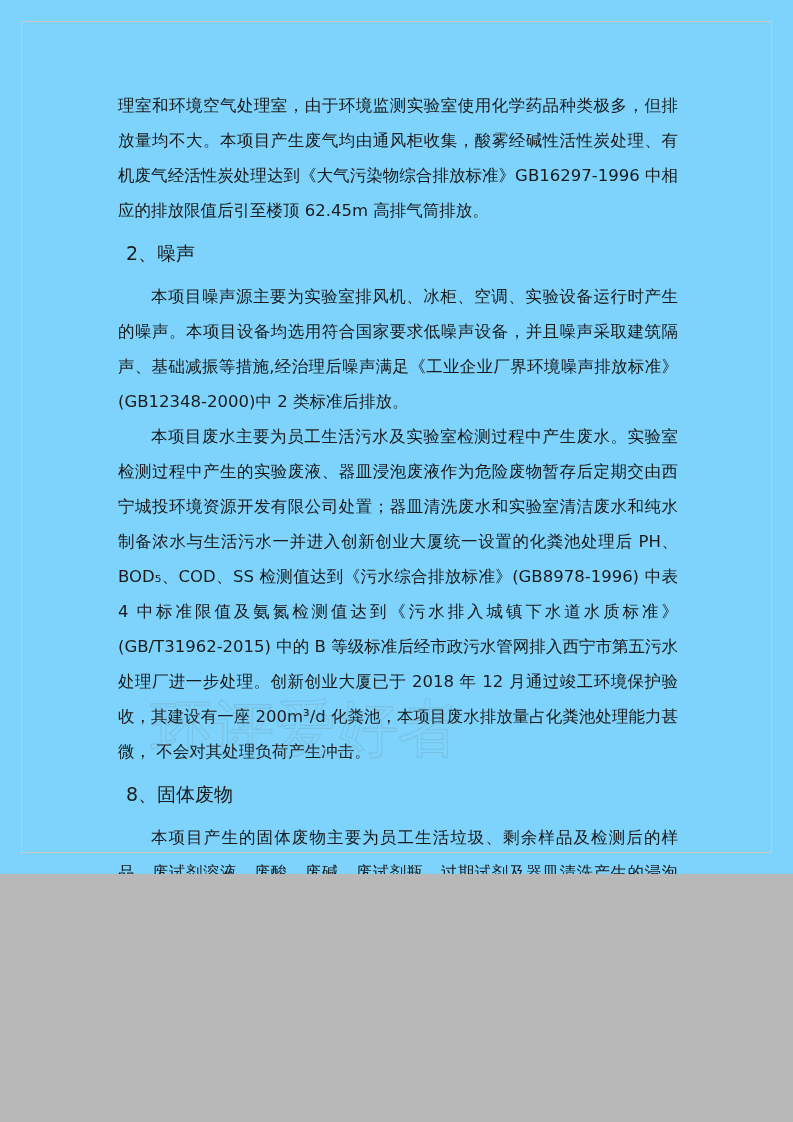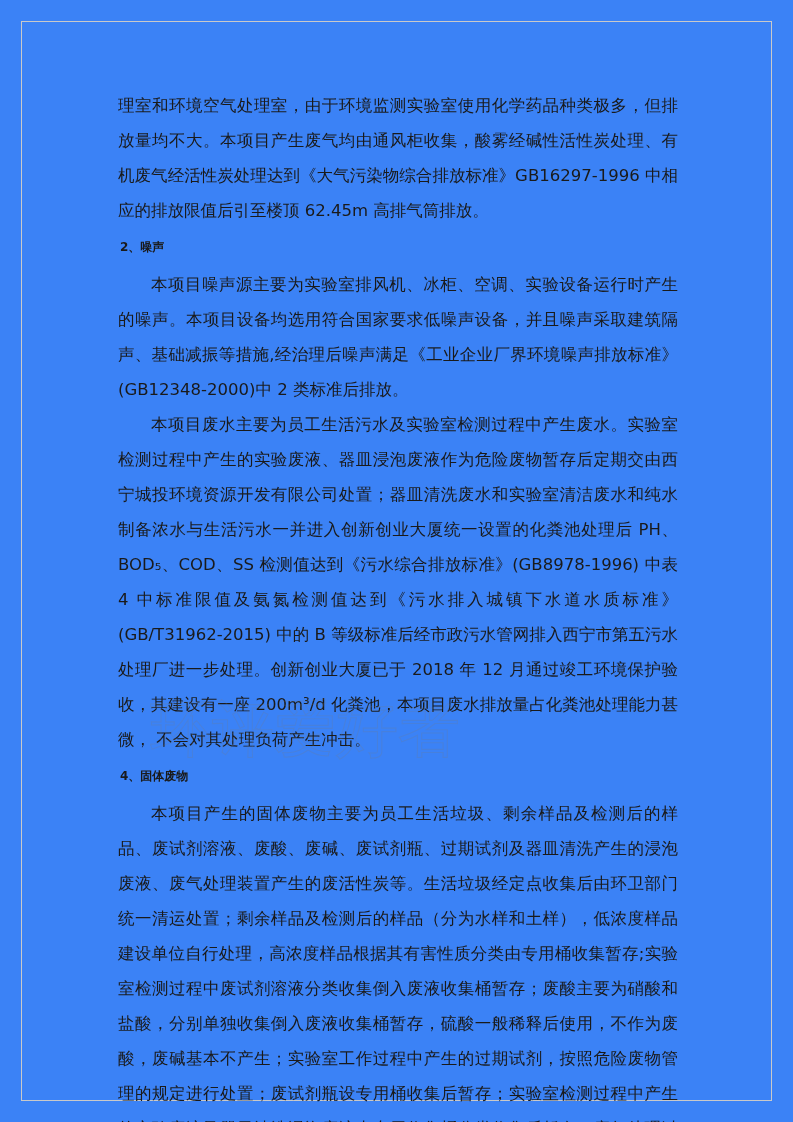--- a/index.html
+++ b/index.html
@@ -6,22 +6,22 @@
     margin: 0;
     padding: 0;
     background: #b8b8b8;
   }
   body {
     font-family: "DejaVu Sans", "Liberation Sans", sans-serif;
   }
   .page {
     position: relative;
     width: 793px;
-    height: 1122px;
-    background: #3b82f6;
+    height: 874px;
+    background: #7dd3fc;
     box-sizing: border-box;
     overflow: hidden;
   }
   .page-border {
     position: absolute;
     left: 21px;
     top: 21px;
     right: 21px;
     bottom: 21px;
     border: 1px solid #c9c9c9;
@@ -39,23 +39,23 @@
     text-justify: inter-ideograph;
   }
   .para {
     margin: 0;
     white-space: pre-wrap;
   }
   .indent {
     text-indent: 2em;
   }
   .heading {
-    margin: 2px;
-    font-weight: bold;
-    font-size: 12px;
+    margin: 8px;
+    font-weight: normal;
+    font-size: 19px;
     line-height: 35px;
   }
   .watermark {
     position: absolute;
     left: 150px;
     top: 684px;
     width: 320px;
     height: 90px;
     pointer-events: none;
     opacity: 0.20;
@@ -72,21 +72,21 @@
 <body>
 
 <div class="page">
   <div class="page-border"></div>
 
   <div class="content">
     <p class="para">理室和环境空气处理室，由于环境监测实验室使用化学药品种类极多，但排放量均不大。本项目产生废气均由通风柜收集，酸雾经碱性活性炭处理、有机废气经活性炭处理达到《大气污染物综合排放标准》GB16297-1996 中相应的排放限值后引至楼顶 62.45m 高排气筒排放。</p>
     <p class="heading">2、噪声</p>
     <p class="para indent">本项目噪声源主要为实验室排风机、冰柜、空调、实验设备运行时产生的噪声。本项目设备均选用符合国家要求低噪声设备，并且噪声采取建筑隔声、基础减振等措施,经治理后噪声满足《工业企业厂界环境噪声排放标准》(GB12348-2000)中 2 类标准后排放。</p>
     <p class="para indent">本项目废水主要为员工生活污水及实验室检测过程中产生废水。实验室检测过程中产生的实验废液、器皿浸泡废液作为危险废物暂存后定期交由西宁城投环境资源开发有限公司处置；器皿清洗废水和实验室清洁废水和纯水制备浓水与生活污水一并进入创新创业大厦统一设置的化粪池处理后 PH、BOD₅、COD、SS 检测值达到《污水综合排放标准》(GB8978-1996) 中表 4 中标准限值及氨氮检测值达到《污水排入城镇下水道水质标准》(GB/T31962-2015) 中的 B 等级标准后经市政污水管网排入西宁市第五污水处理厂进一步处理。创新创业大厦已于 2018 年 12 月通过竣工环境保护验收，其建设有一座 200m³/d 化粪池，本项目废水排放量占化粪池处理能力甚微， 不会对其处理负荷产生冲击。</p>
-    <p class="heading">4、固体废物</p>
+    <p class="heading">8、固体废物</p>
     <p class="para indent">本项目产生的固体废物主要为员工生活垃圾、剩余样品及检测后的样品、废试剂溶液、废酸、废碱、废试剂瓶、过期试剂及器皿清洗产生的浸泡废液、废气处理装置产生的废活性炭等。生活垃圾经定点收集后由环卫部门统一清运处置；剩余样品及检测后的样品（分为水样和土样），低浓度样品建设单位自行处理，高浓度样品根据其有害性质分类由专用桶收集暂存;实验室检测过程中废试剂溶液分类收集倒入废液收集桶暂存；废酸主要为硝酸和盐酸，分别单独收集倒入废液收集桶暂存，硫酸一般稀释后使用，不作为废酸，废碱基本不产生；实验室工作过程中产生的过期试剂，按照危险废物管理的规定进行处置；废试剂瓶设专用桶收集后暂存；实验室检测过程中产生的实验废液及器皿清洗浸泡废液由专用收集桶分类收集后暂存；废气处理过程中产生的废活性炭（HW49）属于危险废物,</p>
   </div>
 
   <div class="watermark">
     <svg viewBox="0 0 320 90" width="320" height="90" aria-hidden="true">
       <text x="0" y="66">环评爱好者</text>
     </svg>
   </div>
 </div>
 

